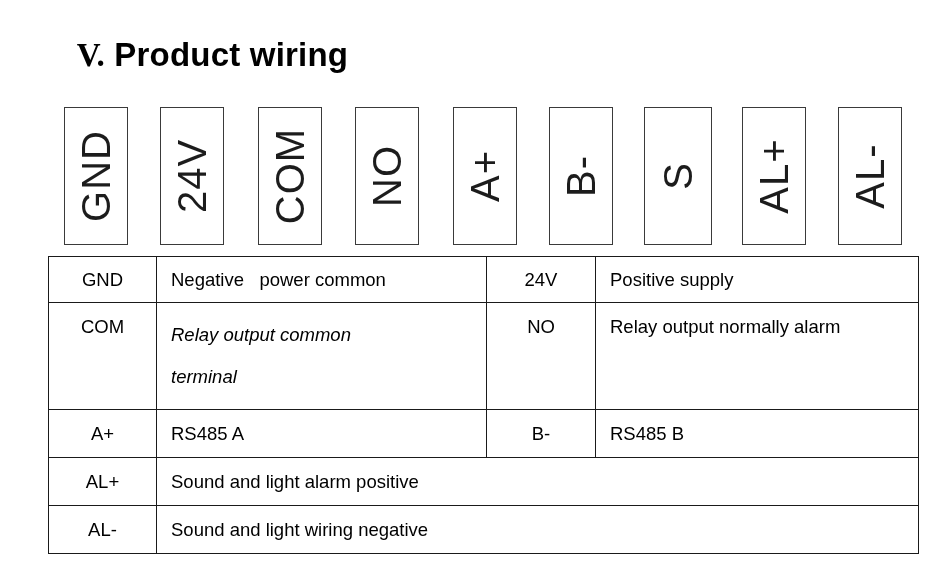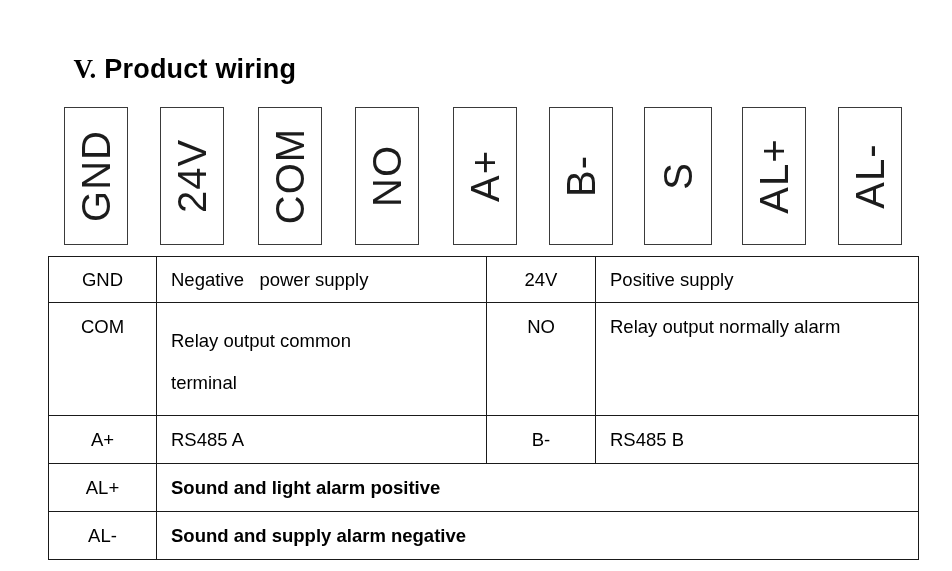--- a/index.html
+++ b/index.html
@@ -15,22 +15,22 @@
     overflow: hidden;
     font-family: "Liberation Sans", sans-serif;
     color: #000000;
     -webkit-font-smoothing: antialiased;
   }
 
   
   #page-title {
     position: absolute;
     left: 58px;
-    top: 24px;
-    font-size: 27px;
+    top: 10px;
+    font-size: 33px;
     font-weight: bold;
     line-height: 30px;
     white-space: pre;
     letter-spacing: 0.2px;
   }
   #page-title .numeral {
     font-family: "Liberation Serif", serif;
     font-weight: bold;
   }
   #page-title .title-text {
@@ -119,21 +119,20 @@
   .row-5 td { height: 47px; }
 
   .desc-two-line {
     display: block;
     padding-left: 14px;
     line-height: 42px;
   }
 
   .merged-desc {
     padding-left: 14px;
-    font-weight: bold;
   }
 </style>
 </head>
 <body>
 
 <div id="page-title">
   <span class="numeral">V.</span><span> </span><span class="title-text">Product wiring</span>
 </div>
 
 <div id="terminal-strip">
@@ -177,35 +176,35 @@
 </div>
 
 <table id="wiring-table">
   <tbody>
 
     <tr class="row-1">
       <td class="col-term">
         <div class="cell-center">GND</div>
       </td>
       <td class="col-desc-left">
-        <div class="cell-pad">Negative   power supply</div>
+        <div class="cell-pad">Negative   power common</div>
       </td>
       <td class="col-term2">
         <div class="cell-center">24V</div>
       </td>
       <td>
         <div class="cell-pad">Positive supply</div>
       </td>
     </tr>
 
     <tr class="row-2">
       <td class="col-term" style="vertical-align:top; padding-top:11px;">
         <div class="cell-center">COM</div>
       </td>
-      <td class="col-desc-left" style="vertical-align:top; padding-top:17px;">
+      <td class="col-desc-left" style="vertical-align:top; padding-top:11px;font-style:italic;">
         <div class="desc-two-line" style="white-space:pre-line;">Relay output common
 terminal</div>
       </td>
       <td class="col-term2" style="vertical-align:top; padding-top:11px;">
         <div class="cell-center">NO</div>
       </td>
       <td style="vertical-align:top; padding-top:11px;">
         <div class="cell-pad">Relay output normally alarm</div>
       </td>
     </tr>
@@ -232,18 +231,18 @@
       <td colspan="3">
         <div class="merged-desc">Sound and light alarm positive</div>
       </td>
     </tr>
 
     <tr class="row-5">
       <td class="col-term">
         <div class="cell-center">AL-</div>
       </td>
       <td colspan="3">
-        <div class="merged-desc">Sound and supply alarm negative</div>
+        <div class="merged-desc">Sound and light wiring negative</div>
       </td>
     </tr>
 
   </tbody>
 </table>
 
 </body></html>

